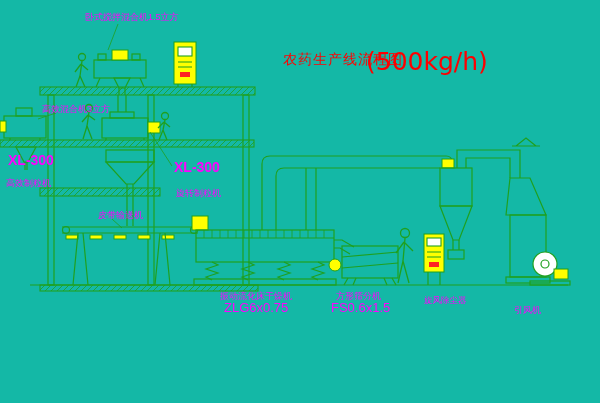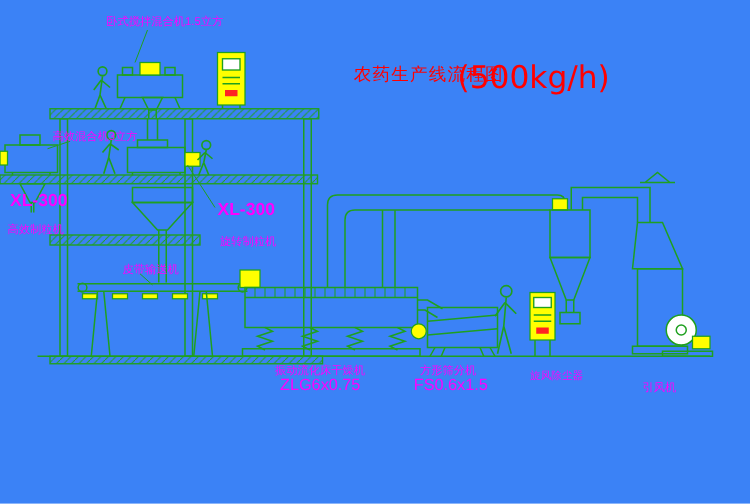--- a/index.html
+++ b/index.html
@@ -1,16 +1,16 @@
 <!DOCTYPE html>
 <html><head>
 <meta charset="utf-8">
 <style>
   html,body{margin:0;padding:0;background:#ffffff;}
-  .stage{position:relative;width:600px;height:403px;background:#3b82f6;overflow:hidden;}
+  .stage{position:relative;width:600px;height:403px;background:#14b8a6;overflow:hidden;}
   svg{display:block;}
   .ln{stroke:#1fa01f;stroke-width:1.2;fill:none;}
   .lnw{stroke:#1fa01f;stroke-width:1.2;fill:#ffffff;}
   .lnNS{stroke:#1fa01f;stroke-width:1.1;}
   .lnthin{stroke:#1fa01f;stroke-width:0.8;fill:none;}
   .person{stroke:#1fa01f;stroke-width:1.3;fill:none;}
   .yel{fill:#ffff00;stroke:#1fa01f;stroke-width:1;}
   .red{fill:#ff2222;}
   text{font-family:"Liberation Sans","DejaVu Sans",sans-serif;}
   .mag{fill:#ff00ff;}

